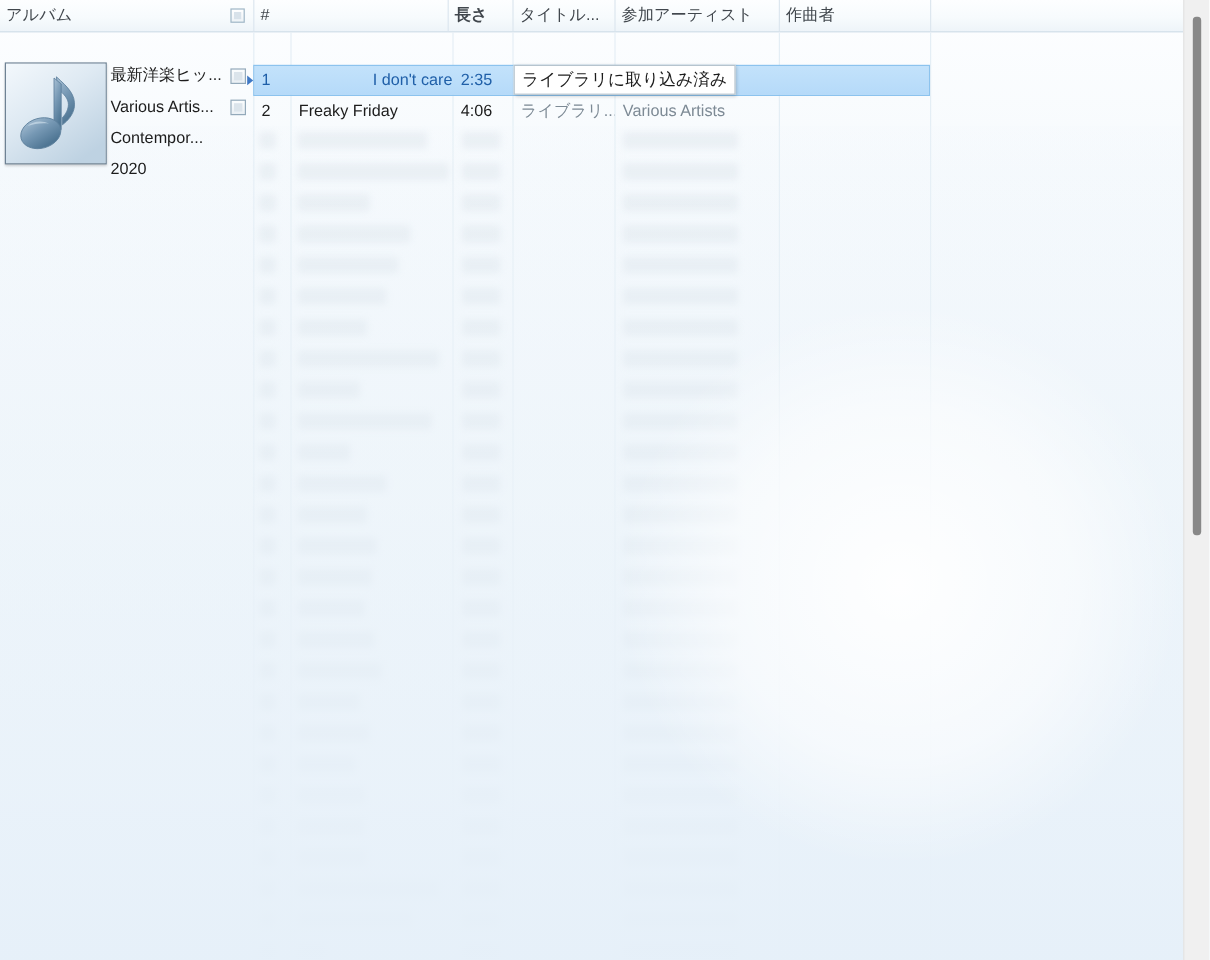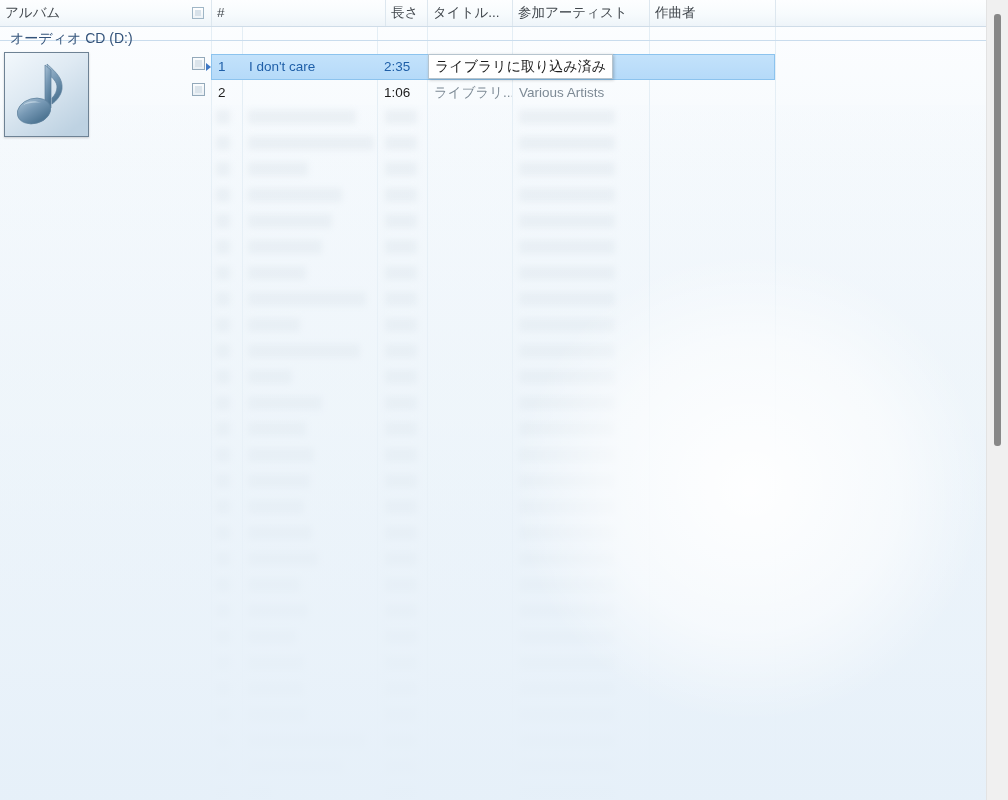--- a/index.html
+++ b/index.html
@@ -281,21 +281,21 @@
 
   <div class="col-header">
     <div class="cell" style="left:0px;width:190px;">
       <span>アルバム</span>
     </div>
     <div class="hdr-checkbox" style="left:192px;"></div>
 
     <div class="cell sep" style="left:211px;width:31px;">
       <span>#</span>
     </div>
-    <div class="cell sep" style="left:385px;width:50px;">
+    <div class="cell sep" style="left:373px;width:50px;font-weight:bold;">
       <span>長さ</span>
     </div>
     <div class="cell sep" style="left:427px;width:85px;">
       <span>タイトル...</span>
     </div>
     <div class="cell sep" style="left:512px;width:137px;">
       <span>参加アーティスト</span>
     </div>
     <div class="cell sep" style="left:649px;width:126px;">
       <span>作曲者</span>
@@ -308,24 +308,20 @@
   <div class="content">
 
     <div class="grid-line" style="left:211px;"></div>
     <div class="grid-line" style="left:242px;"></div>
     <div class="grid-line" style="left:377px;"></div>
     <div class="grid-line" style="left:427px;"></div>
     <div class="grid-line" style="left:512px;"></div>
     <div class="grid-line" style="left:649px;"></div>
     <div class="grid-line" style="left:775px;"></div>
 
-    <div class="group-row">
-      <div class="group-rule"></div>
-      <div class="group-title">オーディオ CD (D:)</div>
-    </div>
 
     <div class="faded">
       <div class="frow" style="top:0px;">
         <div class="fc" style="left:216px;width:14px;"></div>
           <div class="fc" style="left:248px;width:108px;"></div>
         <div class="fc" style="left:385px;width:32px;"></div>
           <div class="fc" style="left:519px;width:96px;"></div>
       </div>
       <div class="frow" style="top:26px;">
         <div class="fc" style="left:216px;width:14px;"></div>
@@ -508,38 +504,45 @@
           </linearGradient>
         </defs>
         <rect x="0" y="0" width="83" height="83" fill="url(#bgg)"></rect>
         <path d="M42 11 C 52 20, 58 26, 57 36 C 56 43, 51 48, 47 51 L47 45 C50 42, 52 38, 52 34 C52 29, 48 25, 43 21 Z" fill="url(#ng2)" stroke="#5d809c" stroke-width="0.7"></path>
         <path d="M40 12 L46 17 L46 55 L40 55 Z" fill="url(#ng2)" stroke="#5d809c" stroke-width="0.7"></path>
         <ellipse cx="29" cy="58" rx="17" ry="12.5" transform="rotate(-16 29 58)" fill="url(#ng2)" stroke="#5d809c" stroke-width="0.7"></ellipse>
         <path d="M18 52 C 22 48, 30 47, 36 50 C 31 49, 23 50, 18 52 Z" fill="#cfe0ed" opacity="0.65"></path>
       </svg>
     </div>
 
+    <div class="album-meta" style="z-index:10;">
+      <div>最新洋楽ヒッ...</div>
+      <div>Various Artis...</div>
+      <div>Contempor...</div>
+      <div>2020</div>
+    </div>
 
     <div class="meta-check" style="top:30px;z-index:11;"></div>
     <div class="play-marker" style="top:36px;z-index:11;"></div>
     <div class="meta-check" style="top:56px;z-index:11;"></div>
 
     <div class="track-row" style="top:27px;z-index:12;">
       <div class="row-sel-bg"></div>
       <div class="c sel-text" style="left:211px;width:31px;">1</div>
-      <div class="c sel-text" style="left:242px;width:135px;">I don't care</div>
+      <div class="c sel-text" style="left:242px;width:135px;text-align:right;">I don't care</div>
       <div class="c sel-text" style="left:377px;width:50px;">2:35</div>
       <div class="c sel-text" style="left:427px;width:85px;">ライブラリに取り込み済み</div>
       <div class="c sel-text" style="left:512px;width:137px;">Various Artists</div>
       <div class="c sel-text" style="left:649px;width:126px;"></div>
     </div>
 
     <div class="track-row" style="top:53px;z-index:12;">
       <div class="c norm-text" style="left:211px;width:31px;">2</div>
-      <div class="c norm-text" style="left:377px;width:50px;">1:06</div>
+      <div class="c norm-text" style="left:242px;width:135px;">Freaky Friday</div>
+      <div class="c norm-text" style="left:377px;width:50px;">4:06</div>
       <div class="c soft-text" style="left:427px;width:85px;">ライブラリ...</div>
       <div class="c soft-text" style="left:512px;width:137px;">Various Artists</div>
       <div class="c soft-text" style="left:649px;width:126px;"></div>
     </div>
 
     <div class="tooltip" style="top:27px;">ライブラリに取り込み済み</div>
 
   </div>
 
   <div class="scrollbar-track">

